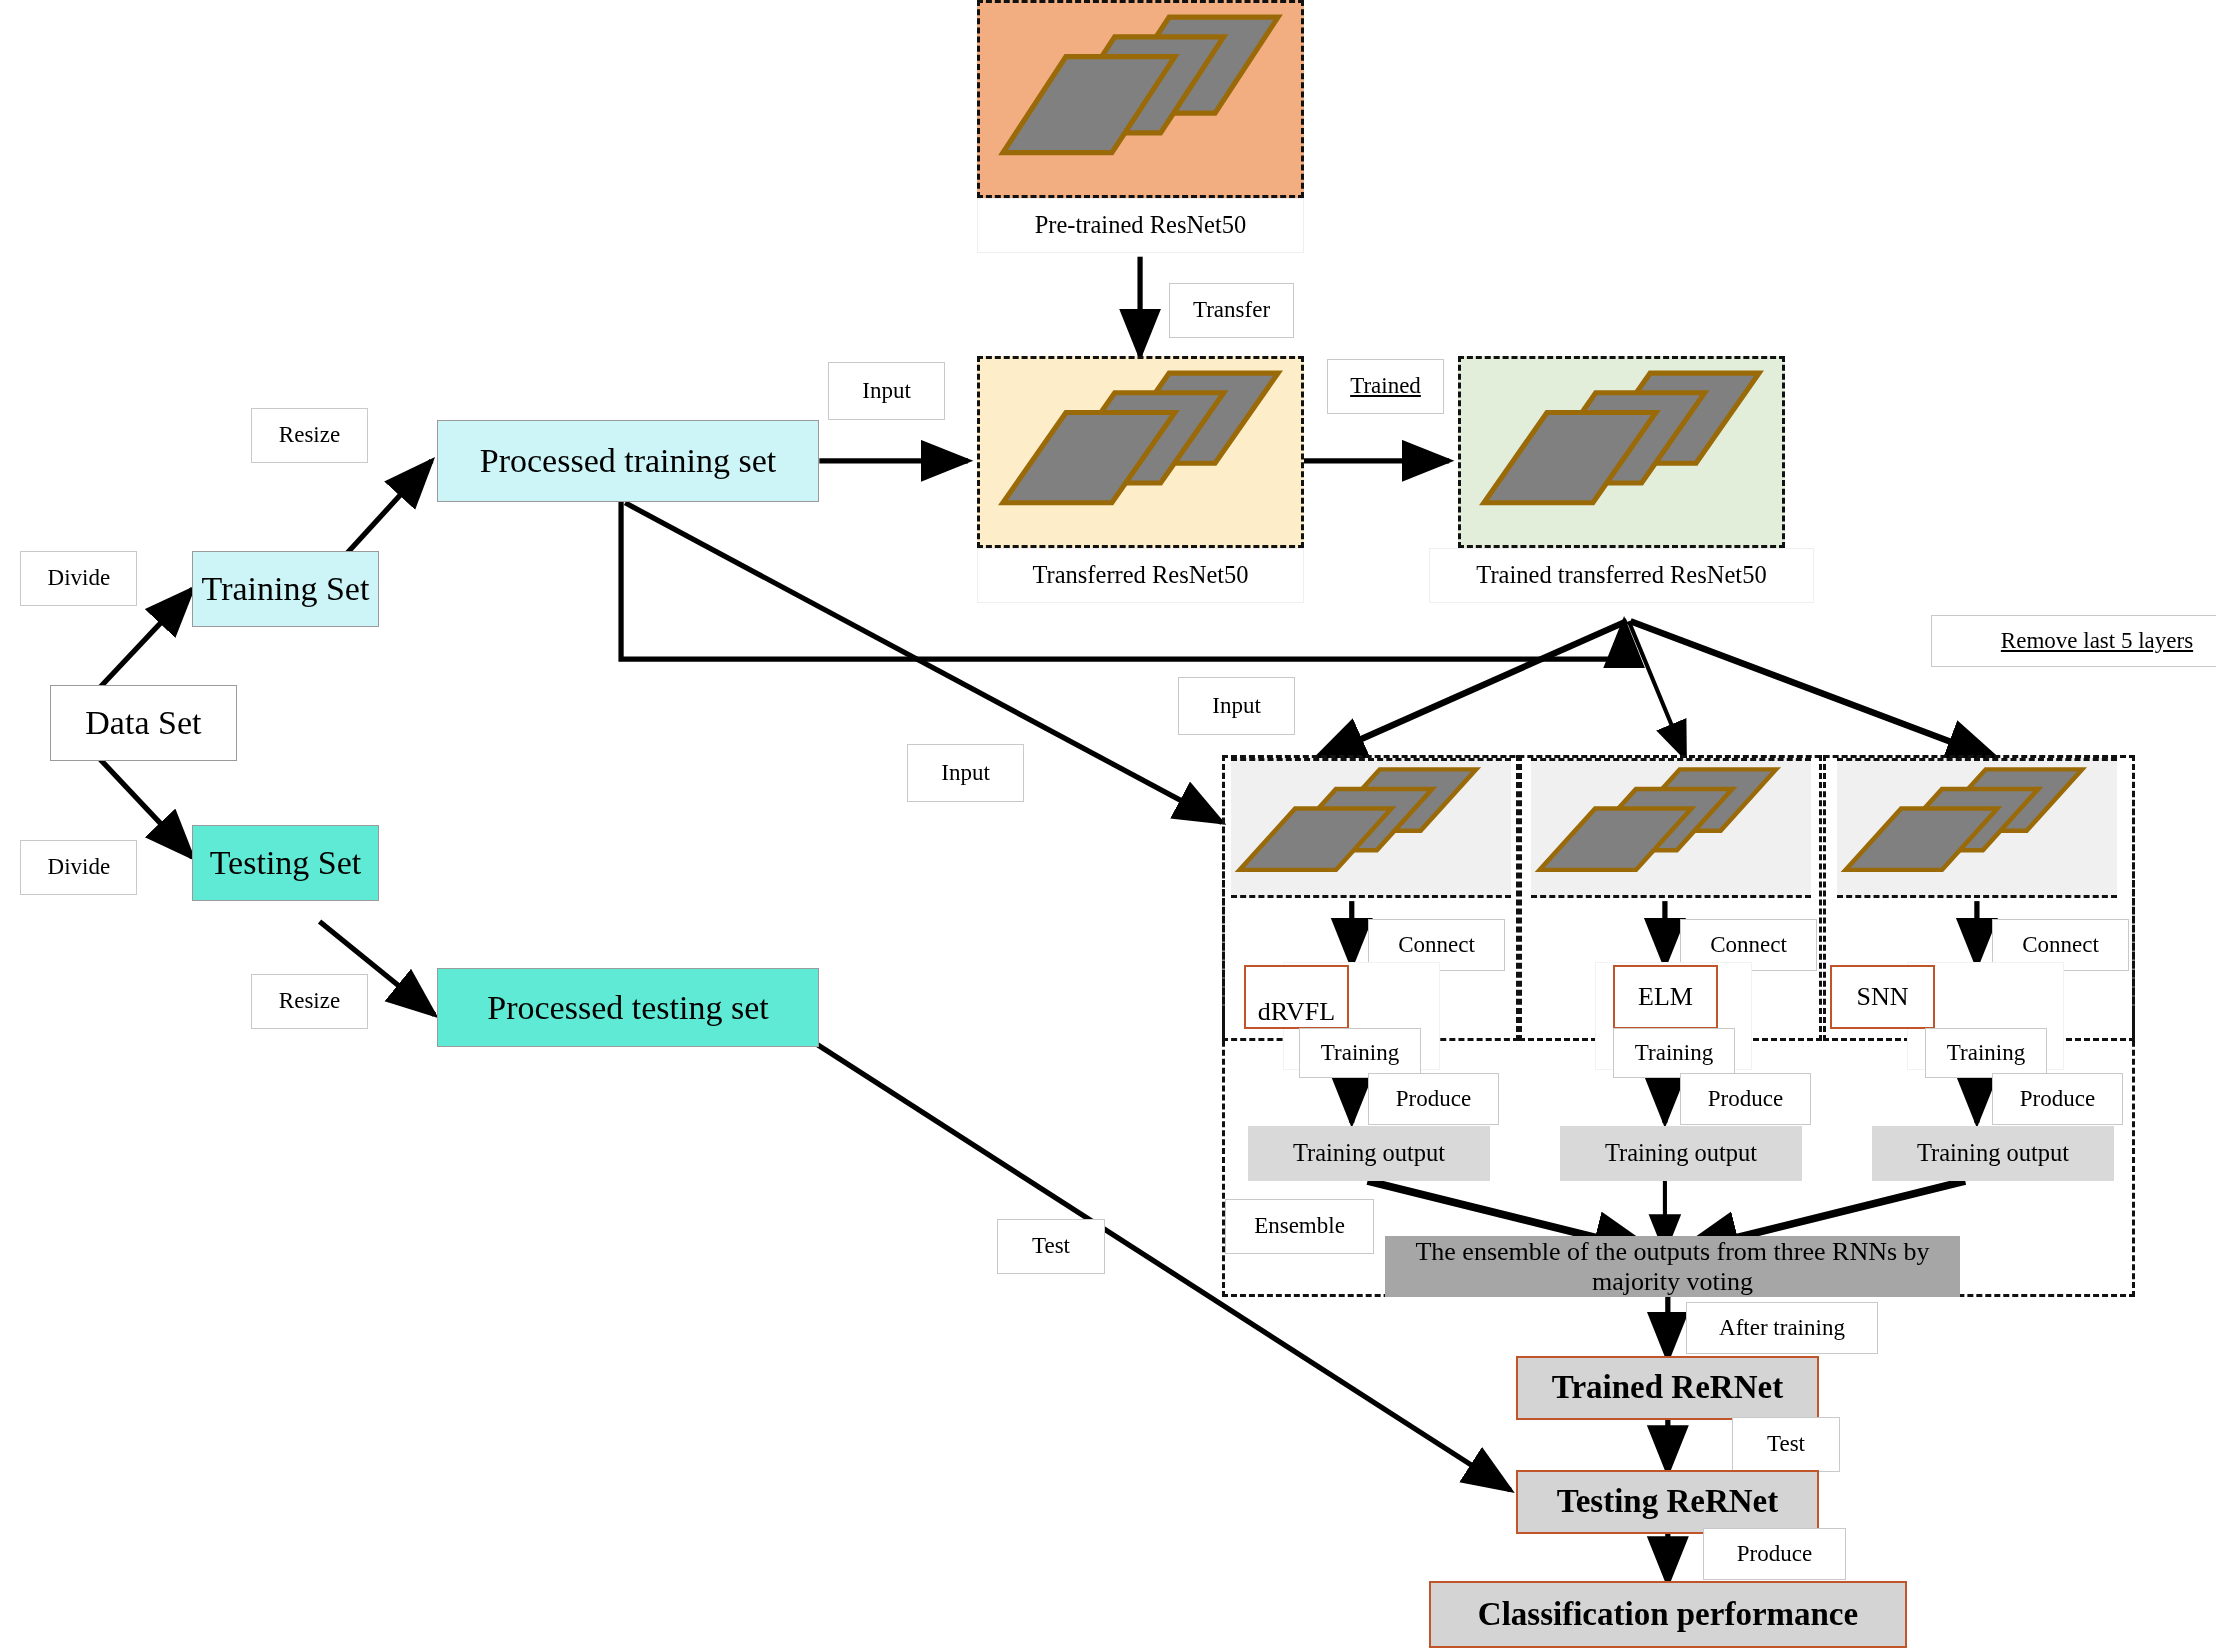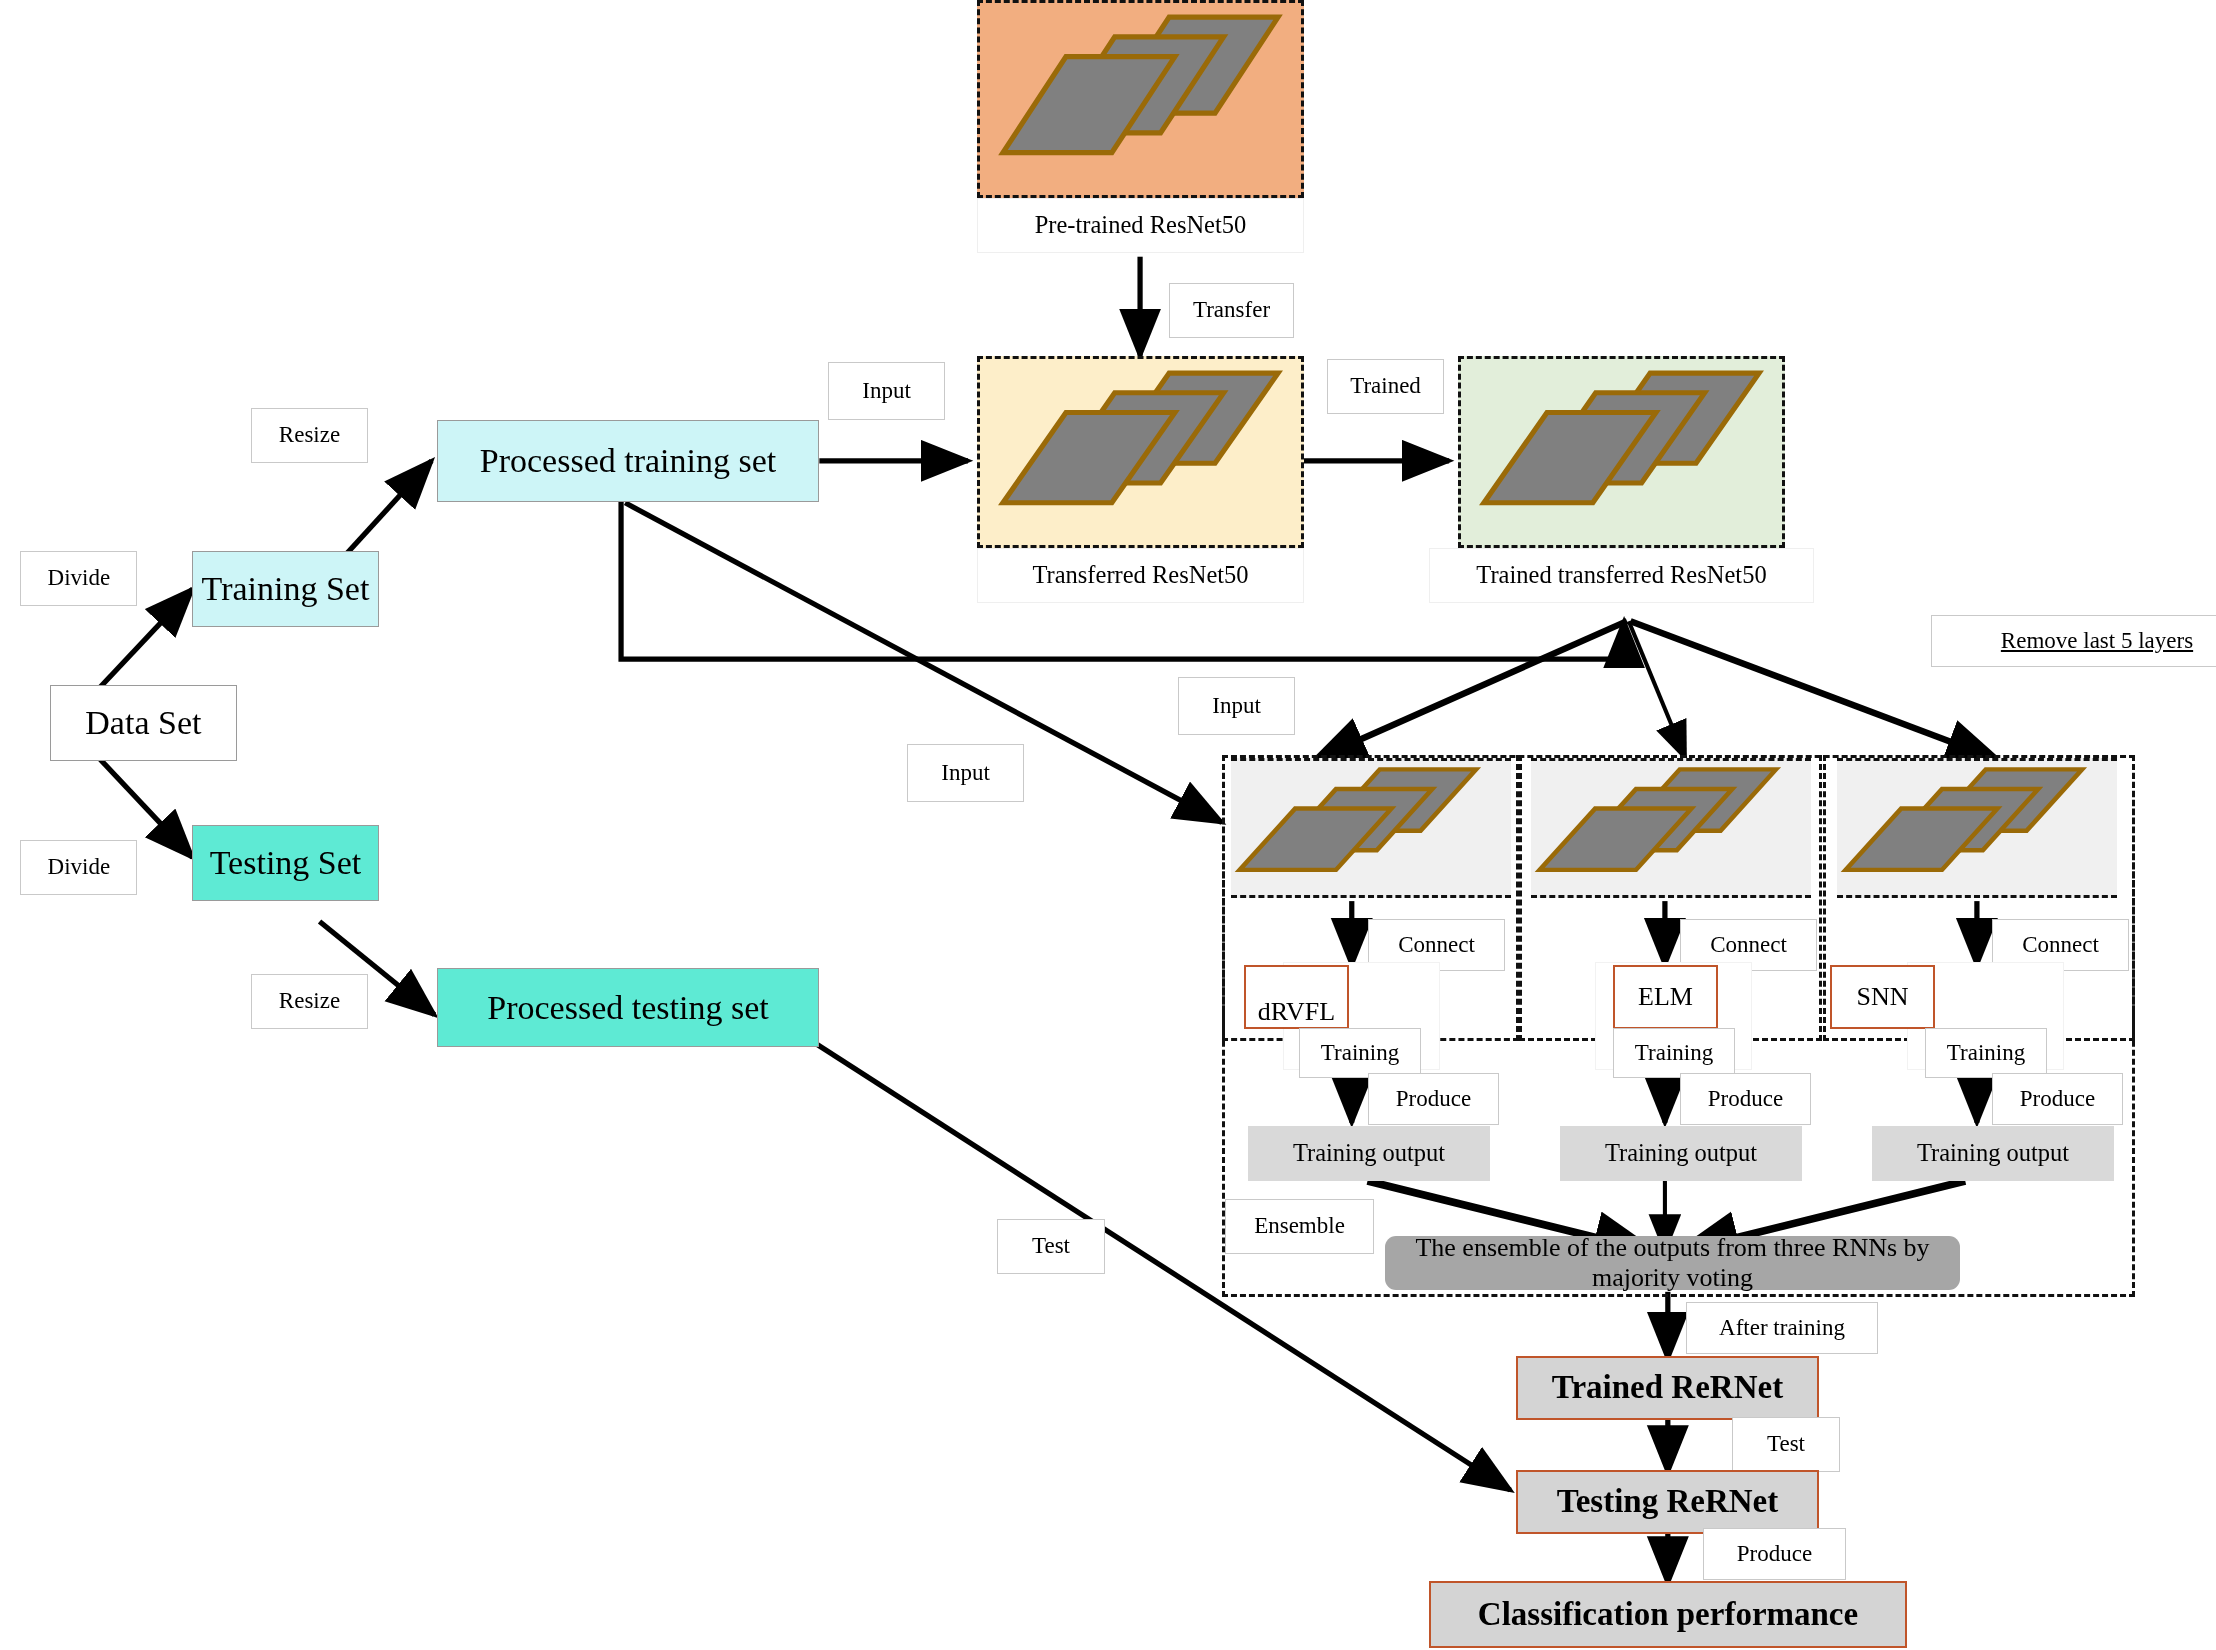--- a/index.html
+++ b/index.html
@@ -181,21 +181,21 @@
     <svg class="layers" viewBox="0 0 560 330" preserveAspectRatio="none">
       <polygon points="330,25 520,25 410,185 220,185" fill="#808080" stroke="#9a6a08" stroke-width="9"></polygon>
       <polygon points="235,60 425,60 315,220 125,220" fill="#808080" stroke="#9a6a08" stroke-width="9"></polygon>
       <polygon points="150,95 340,95 230,255 40,255" fill="#808080" stroke="#9a6a08" stroke-width="9"></polygon>
     </svg>
   </div>
   <div class="node caption" style="left:977px; top:548px; width:327px; height:55px;">
     <span>Transferred ResNet50</span>
   </div>
 
-  <div class="node chip" style="left:1327px; top:359px; width:117px; height:55px;">
+  <div class="node chip" style="left:1327px; top:359px; width:117px; height:55px;text-decoration:underline;">
     <span>Trained</span>
   </div>
 
   <div class="panel green" style="left:1458px; top:356px; width:327px; height:192px;">
     <svg class="layers" viewBox="0 0 560 330" preserveAspectRatio="none">
       <polygon points="330,25 520,25 410,185 220,185" fill="#808080" stroke="#9a6a08" stroke-width="9"></polygon>
       <polygon points="235,60 425,60 315,220 125,220" fill="#808080" stroke="#9a6a08" stroke-width="9"></polygon>
       <polygon points="150,95 340,95 230,255 40,255" fill="#808080" stroke="#9a6a08" stroke-width="9"></polygon>
     </svg>
   </div>
@@ -336,21 +336,21 @@
     <span>Training output</span>
   </div>
   <div class="node grey-out" style="left:1872px; top:1126px; width:242px; height:55px;">
     <span>Training output</span>
   </div>
 
   <div class="node chip" style="left:1225px; top:1199px; width:149px; height:55px;">
     <span>Ensemble</span>
   </div>
 
-  <div class="node grey-dark" style="left:1385px; top:1236px; width:575px; height:54px;border-radius:11px;">
+  <div class="node grey-dark" style="left:1385px; top:1236px; width:575px; height:61px;">
     <span>The ensemble of the outputs from three RNNs by majority voting</span>
   </div>
 
   <div class="node chip" style="left:1686px; top:1302px; width:192px; height:52px;">
     <span>After training</span>
   </div>
 
   <div class="node result-box" style="left:1516px; top:1356px; width:303px; height:64px;">
     <span>Trained ReRNet</span>
   </div>

